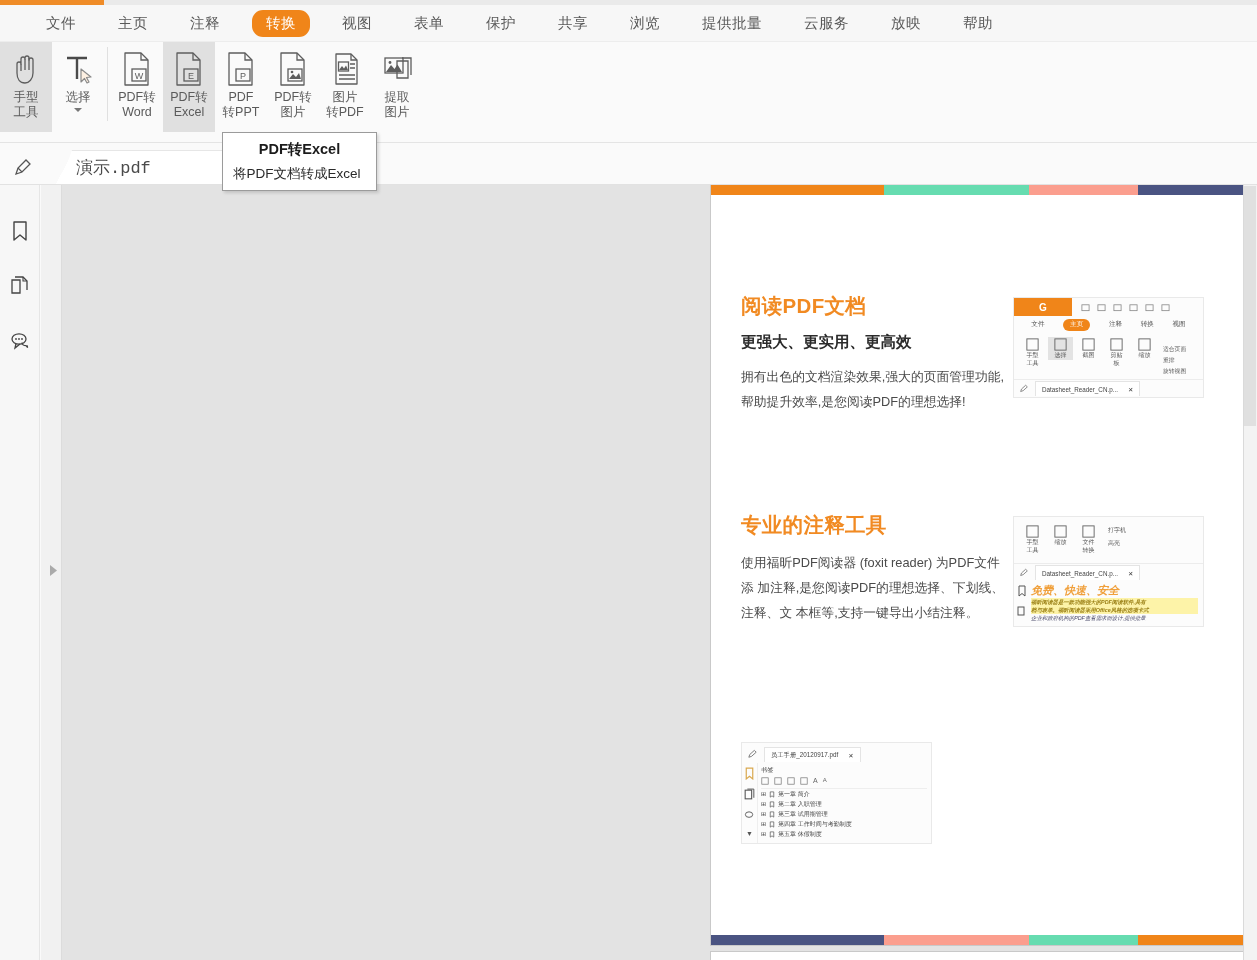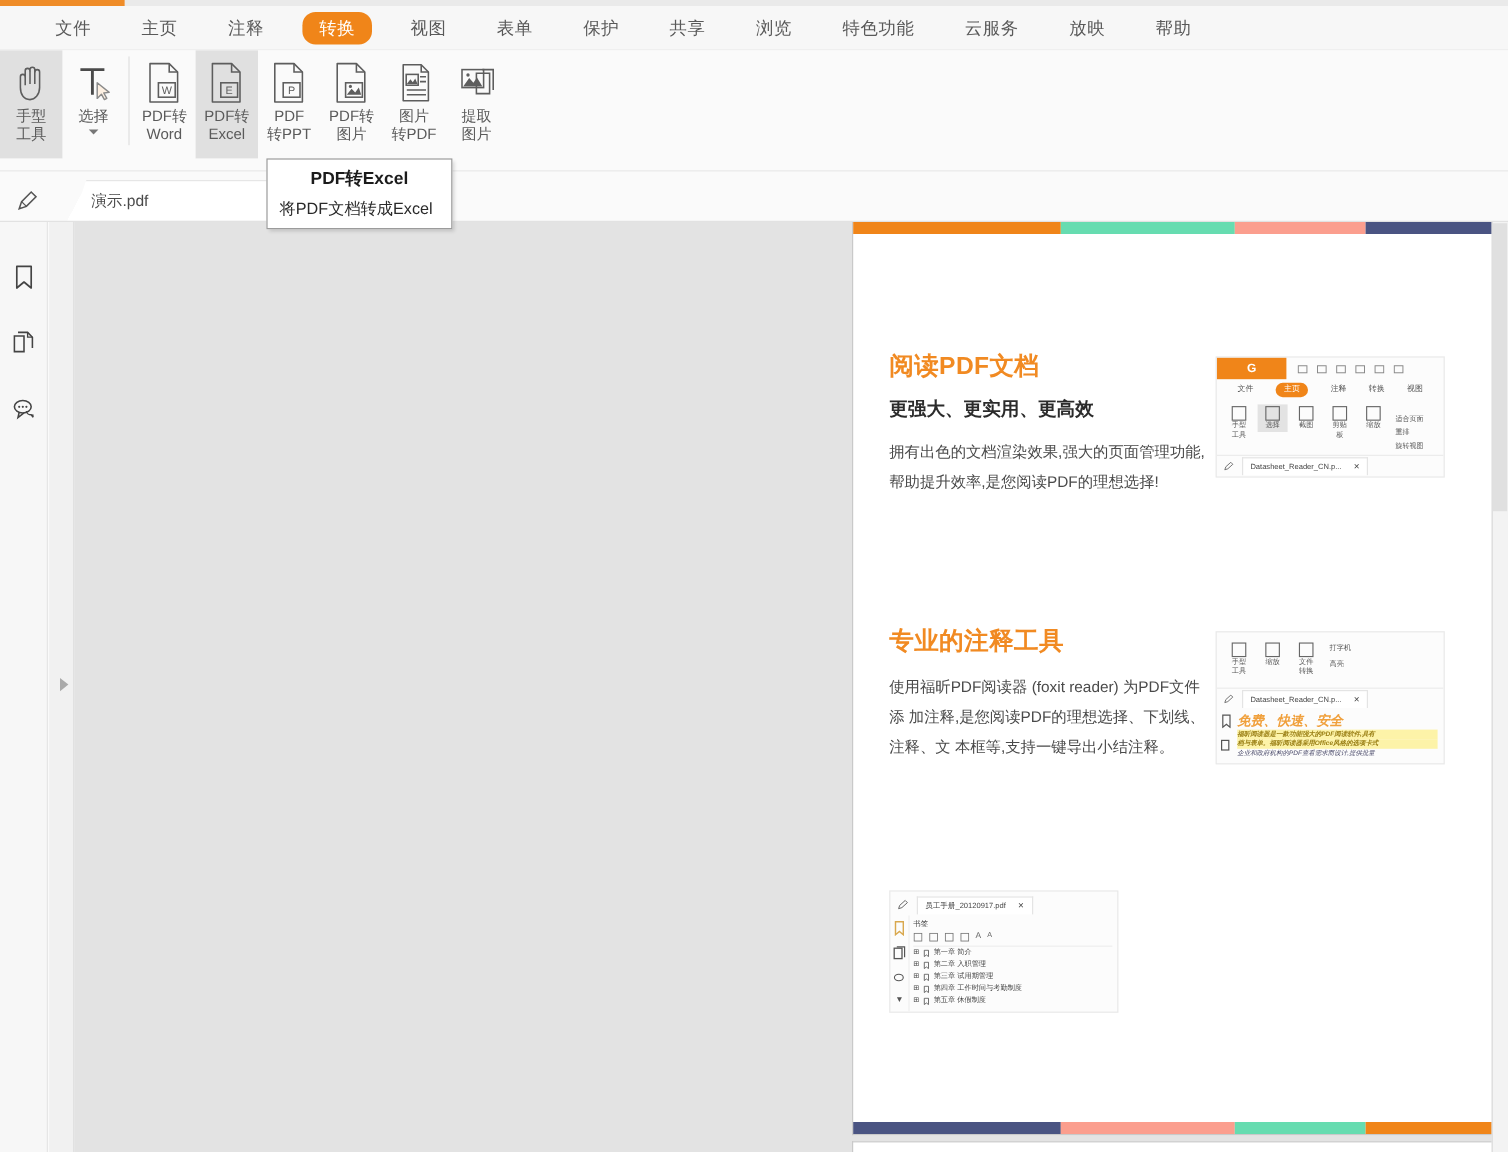--- a/index.html
+++ b/index.html
@@ -83,22 +83,23 @@
   .pencil-ico {
     position: absolute; left: 8px; top: 155px; width: 30px; height: 26px;
     display: flex; align-items: center; justify-content: center;
   }
   .doctab {
     position: absolute; left: 60px; top: 150px; height: 34px;
     width: 170px; background: #fff;
     border-top: 1px solid #e6e6e6; border-right: 1px solid #e6e6e6;
     display: flex; align-items: center;
     padding-left: 16px;
-    font-size: 13px; color: #4a4a4a;
+    font-size: 17px; color: #4a4a4a;
     clip-path: polygon(12px 0, 100% 0, 100% 100%, 0 100%);
+    font-family: Liberation Mono, monospace;
   }
   .doctab-slant {
     position: absolute; left: 56px; top: 150px; width: 18px; height: 34px;
     background: linear-gradient(to bottom right, transparent 49.6%, #fff 50%);
     border-left: 0;
   }
 
   
   .tooltip {
     position: absolute; left: 222px; top: 132px; width: 155px; height: 59px;
@@ -242,21 +243,21 @@
   <div class="menubar" id="menubar">
       <div class="menu-item"><span>文件</span></div>
       <div class="menu-item"><span>主页</span></div>
       <div class="menu-item"><span>注释</span></div>
       <div class="menu-item active"><span>转换</span></div>
       <div class="menu-item"><span>视图</span></div>
       <div class="menu-item"><span>表单</span></div>
       <div class="menu-item"><span>保护</span></div>
       <div class="menu-item"><span>共享</span></div>
       <div class="menu-item"><span>浏览</span></div>
-      <div class="menu-item"><span>特色功能</span></div>
+      <div class="menu-item"><span>提供批量</span></div>
       <div class="menu-item"><span>云服务</span></div>
       <div class="menu-item"><span>放映</span></div>
       <div class="menu-item"><span>帮助</span></div>
     </div>
 
   <div class="ribbon">
     <div class="rib-group" id="ribbon-tools">
         <div class="rib-btn sel">
           <div class="rib-ico">
             <svg width="36" height="36" viewBox="0 0 36 36">
@@ -505,21 +506,21 @@
                     </svg>
       <div class="th-tab">
         <span>Datasheet_Reader_CN.p...</span>
         <span style="font-weight:bold">✕</span>
       </div>
     </div>
   </div>
               </div>
     </div>
           </div>
-          <div class="sec" style="position: absolute; left: 30px; top: 327px; width: 487px; margin-top: 10px;">
+          <div class="sec" style="position: absolute; left: 30px; top: 327px; width: 487px;">
             <div class="sec-row">
       <div class="sec-txt">
         <div class="sec-h1">专业的注释工具</div>
         <div class="sec-p">使用福昕PDF阅读器 (foxit reader) 为PDF文件添 加注释,是您阅读PDF的理想选择、下划线、注释、文 本框等,支持一键导出小结注释。</div>
       </div>
       <div style="padding-top:4px">
                 <div class="thumb">
     <div class="th-tools" style="padding-top:7px">
       <div class="th-tool">
           <svg width="15" height="15" viewBox="0 0 16 16">

